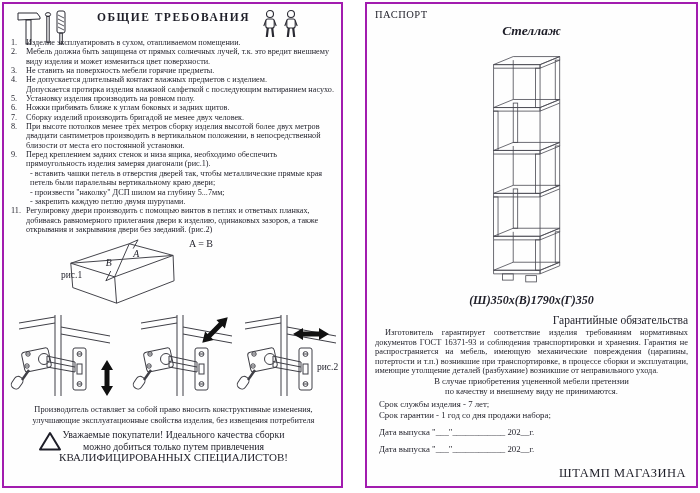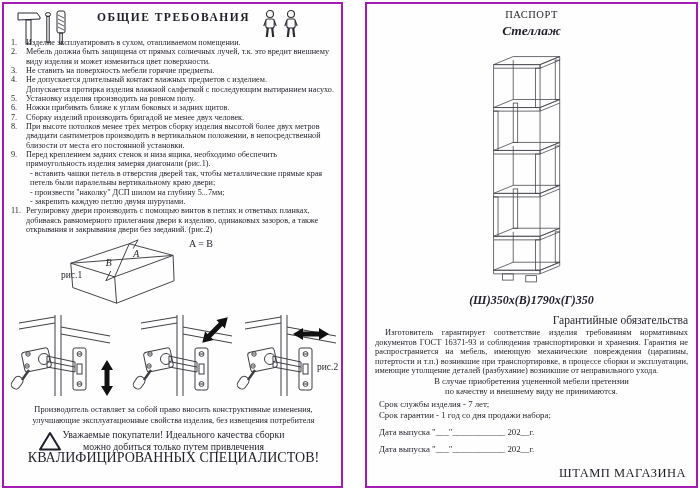--- a/index.html
+++ b/index.html
@@ -30,24 +30,24 @@
   .hinge-svg-1 { position:absolute; left:2px;   top:0; }
   .hinge-svg-2 { position:absolute; left:124px; top:0; }
   .hinge-svg-3 { position:absolute; left:228px; top:0; }
   .fig2-label { position:absolute; left:306px; top:50px; font-size:9.5px; }
 
   .mnote { text-align:center; font-size:8.4px; line-height:9.4px; margin-top:1px; }
 
   .warn-block { position:relative; margin-top:4px; }
   .warn-tri { position:absolute; left:28px; top:2px; }
   .warn-l1, .warn-l2 { text-align:center; font-size:9.8px; line-height:11.5px; }
-  .warn-l3 { text-align:center; font-size:14px; line-height:11px; }
+  .warn-l3 { text-align:center; font-size:11px; line-height:11px; }
 
   
-  .rp-title { text-align:center; font-size:10.5px; letter-spacing:.5px; }
+  .rp-title { font-size:10.5px; letter-spacing:.5px; }
   .rp-product { text-align:center; font-size:13.5px; font-weight:bold; font-style:italic; margin-top:3px; }
   .shelf-svg { display:block; margin:4px auto 2px; }
   .rp-dims { text-align:center; font-size:12px; font-weight:bold; font-style:italic; }
   .war-head { text-align:right; font-size:11.5px; margin-top:6px; }
   .war-body { font-size:8.4px; line-height:9.6px; text-align:justify; text-indent:10px; margin-top:2px; }
   .discount { text-align:center; font-size:8.6px; line-height:10px; }
   .srok { font-size:8.8px; line-height:10.6px; padding-left:4px; }
   .srok-first { margin-top:3px; }
   .date-line { font-size:8.8px; padding-left:4px; margin-top:7px; }
   .stamp { position:absolute; right:10px; bottom:5px; font-size:12.5px; letter-spacing:.5px; }

